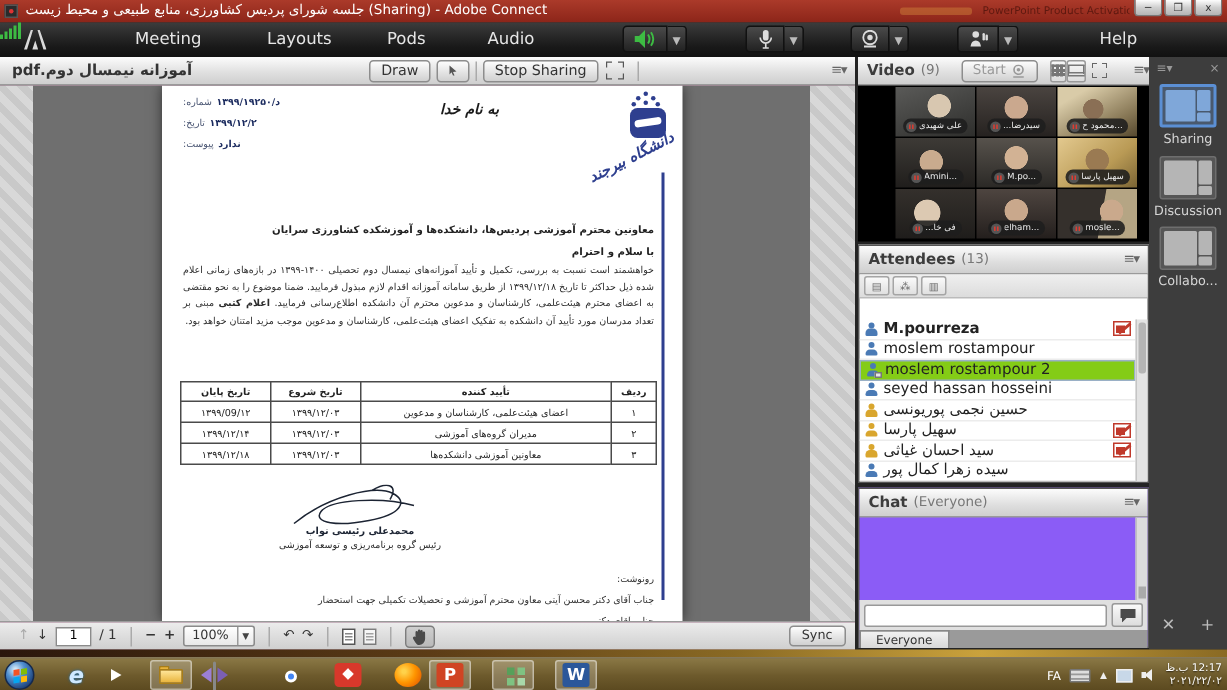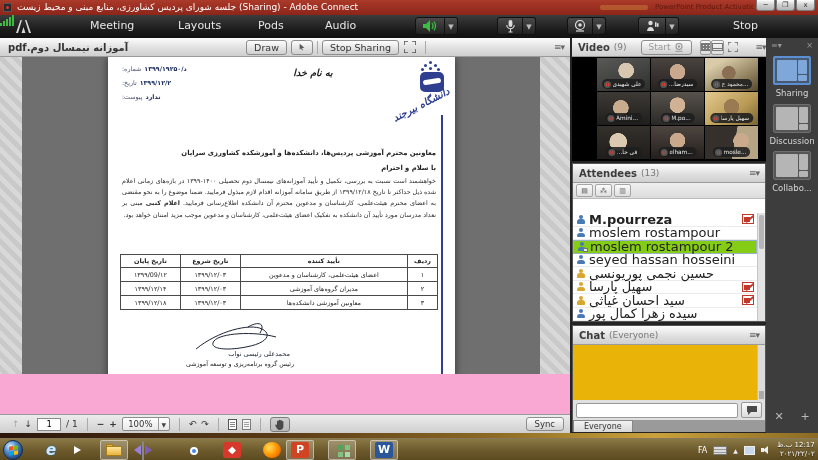--- a/index.html
+++ b/index.html
@@ -39,21 +39,21 @@
     color:#3c3c3c;font-size:10px;display:flex;align-items:center}
   .pod-menu{margin-left:auto;color:#666;font-size:9px;padding:0 6px;letter-spacing:-1px}
   .hsep{width:1px;height:13px;background:#aaa;margin:0 4px}
   .toolbtn{height:15px;background:linear-gradient(#fdfdfd,#e2e2e2 60%,#d0d0d0);
     border:1px solid #8d8d8d;border-radius:3px;font-size:9.5px;color:#333;
     display:inline-flex;align-items:center;justify-content:center;padding:0 7px}
 
   
   .sharepod{left:0;top:38px;width:570px;height:395px;background:#f9a8d4}
   .share-title{direction:rtl;text-align:left;padding-left:8px;font-weight:bold;color:#333;white-space:nowrap}
-  .doc-area{left:0;top:19px;width:570px;height:317px;background:#6f6f6f;overflow:hidden}
+  .doc-area{left:0;top:19px;width:570px;height:357px;background:#6f6f6f;overflow:hidden}
   .stripe{top:0;height:357px;background:repeating-linear-gradient(45deg,#c9c9c9 0 5px,#d8d8d8 5px 10px)}
   .page{left:108px;top:0;width:347px;height:357px;background:#fff;box-shadow:0 0 8px rgba(0,0,0,.55);
     color:#333;direction:rtl}
   .page .ltr{direction:ltr}
   .bism{left:165px;top:10px;width:80px;text-align:center;
     font-family:"DejaVu Serif","Liberation Serif",serif;font-style:italic;font-weight:bold;
     font-size:9.5px;color:#1b1b1b}
   .numrow{left:14px;width:96px;display:flex;flex-direction:row-reverse;justify-content:flex-start;gap:3px;font-size:6.3px}
   .numrow .lbl{color:#44506e}
   .numrow .val{color:#1a2a5e;font-weight:bold;direction:ltr}
@@ -65,21 +65,21 @@
   .unitext{left:278px;top:42px;width:70px;text-align:center;transform:rotate(-27deg);
     font-size:10px;font-weight:bold;font-style:italic;color:#2e3f8f;
     font-family:"DejaVu Serif","Liberation Serif",serif}
   .blueline{left:333px;top:58px;width:2px;height:285px;background:#2e3f8f}
   .doc-line{text-align:right;font-size:6.8px;color:#222}
   .doc-body{left:14px;top:118px;width:314px;text-align:justify;font-size:6.35px;line-height:11.2px;color:#2c2c2c}
   .doc-table{left:12px;top:197px;width:318px;border-collapse:collapse;font-size:6.4px;color:#222}
   .doc-table td,.doc-table th{border:1px solid #4a4a4a;text-align:center;height:14px;padding:0 2px}
   .doc-table th{font-weight:bold;height:13px;background:#fff}
   .sig-svg{left:80px;top:266px}
-  .sig-name{left:82px;top:293px;width:100px;text-align:right;font-size:6.5px;font-weight:normal;color:#1c2433}
+  .sig-name{left:82px;top:293px;width:100px;text-align:center;font-size:6.5px;font-weight:bold;color:#1c2433}
   .sig-title{left:70px;top:303px;width:124px;text-align:center;font-size:6.3px;color:#222}
   .cc{text-align:right;font-size:6.3px;color:#2c2c2c}
 
   .pdfbar{left:0;top:376px;width:570px;height:19px;background:linear-gradient(#ececec,#cfcfcf);
     border-top:1px solid #9a9a9a;display:flex;align-items:center;gap:5px;padding:0 6px 0 12px;font-size:9px;color:#333}
   .pageinput{width:24px;height:13px;border:1px solid #8b8b8b;background:#fff;font-size:8.5px;text-align:center;font-family:inherit}
   .zoombox{width:48px;height:14px;border:1px solid #8b8b8b;background:linear-gradient(#fff,#e8e8e8);
     border-radius:2px;font-size:8.5px;display:flex;align-items:center}
   .zoombox span{flex:1;text-align:center}
   .zoombox i{width:11px;height:100%;border-left:1px solid #9a9a9a;font-style:normal;font-size:6px;
@@ -118,34 +118,34 @@
   .gb-strip{width:11px;height:8px;border:1px solid #777;border-bottom:3px double #777}
 
   .attpod{left:572px;top:163px;width:194px;height:159px;background:#fff;border:1px solid #555}
   .att-toolbar{left:0;top:19px;width:192px;height:16px;background:linear-gradient(#efefef,#dcdcdc);
     border-bottom:1px solid #bbb;display:flex;align-items:center;gap:2px;padding:0 3px}
   .att-tbtn{width:17px;height:13px;border:1px solid #a5a5a5;border-radius:2px;
     background:linear-gradient(#fafafa,#e0e0e0);display:flex;align-items:center;justify-content:center;color:#666;font-size:7px}
   .phone-row{left:0;top:35px;width:192px;height:14px;background:#f4f4f4;border-bottom:1px solid #ddd;
     display:flex;align-items:center;gap:4px;padding:0 4px;font-size:7.2px;color:#222}
   .att-list{left:0;top:49px;width:184px;height:108px;overflow:hidden}
-  .att-row{height:13.5px;display:flex;align-items:center;gap:4px;padding:0 3px;border-bottom:1px solid #ececec;font-size:13px;color:#222}
+  .att-row{height:13.5px;display:flex;align-items:center;gap:4px;padding:0 3px;border-bottom:1px solid #ececec;font-size:10px;color:#222}
   .att-row.sel{border:1px solid #9ab0c6;background:#84cc16}
   .avatar{width:9px;height:9px;position:relative;flex:none}
   .avatar i{position:absolute;left:2.5px;top:0;width:4px;height:4px;border-radius:50%;background:#4a7ab5}
   .avatar b{position:absolute;left:0.5px;top:4.5px;width:8px;height:4.5px;border-radius:3px 3px 1px 1px;background:#4a7ab5}
   .avatar.y i,.avatar.y b{background:#d9a62e}
   .avatar .badge{position:absolute;right:-2px;bottom:-1px;width:5px;height:4px;background:#e8e8e8;border:1px solid #777}
   .camico{margin-left:auto;width:12px;height:10px;background:#fff;border:1px solid #c0392b;position:relative;flex:none}
   .camico i{position:absolute;left:1px;top:2px;width:6px;height:5px;background:#c0392b}
   .camico b{position:absolute;right:0px;top:0px;width:10px;height:1.5px;background:#c0392b;transform:rotate(-40deg);transform-origin:right top}
   .att-scroll{left:184px;top:49px;width:8px;height:108px;background:#e3e3e3;border-left:1px solid #c5c5c5}
   .att-scroll i{position:absolute;left:1px;top:2px;width:5px;height:34px;background:#b5b5b5;border-radius:2px}
 
-  .chatpod{left:572px;top:325px;width:194px;height:107px;background:#eab308;border:1px solid #555}
+  .chatpod{left:572px;top:325px;width:194px;height:107px;background:#8b5cf6;border:1px solid #555}
   .chat-msgs{left:0;top:19px;width:184px;height:55px;background:#ededed;padding:4px 6px 0 2px}
   .chat-line{direction:rtl;text-align:right;font-size:7px;color:#222;margin-bottom:6px;white-space:nowrap;overflow:hidden}
   .chat-line b{font-weight:bold}
   .chat-scroll{left:184px;top:19px;width:8px;height:55px;background:#dcdcdc;border-left:1px solid #c0c0c0}
   .chat-scroll i{position:absolute;left:1px;bottom:1px;width:5px;height:8px;background:#aaa}
   .chat-inputrow{left:0;top:74px;width:192px;height:20px;background:#e0e0e0;display:flex;align-items:center;gap:3px;padding:0 3px}
   .chat-field{flex:1;height:15px;border:1px solid #999;border-radius:2px;background:#fff;font-size:8px;font-family:inherit}
   .sendbtn{width:21px;height:16px;border:1px solid #999;border-radius:2px;
     background:linear-gradient(#fafafa,#dcdcdc);display:flex;align-items:center;justify-content:center}
   .chat-tabs{left:0;top:94px;width:192px;height:12px;background:#9a9a9a;display:flex}
@@ -208,21 +208,21 @@
 </style>
 </head>
 <body>
 
 <div class="screen">
 
   <div class="abs titlebar">
     <span class="abs tb-icon">
         <i></i>
       </span>
-    <span class="abs tb-title"><bdi dir="rtl">جلسه شورای پردیس کشاورزی، منابع مبنی و محیط زیست</bdi> <span>(Sharing) - Adobe Connect</span></span>
+    <span class="abs tb-title"><bdi dir="rtl">جلسه شورای پردیس کشاورزی، منابع طبیعی و محیط زیست</bdi> <span>(Sharing) - Adobe Connect</span></span>
     <span class="abs tb-smudge"></span>
     <span class="abs tb-ghost" style="left:655px;width:98px">PowerPoint Product Activation Failed</span>
     <span class="abs winbtn" style="left:756px">─</span>
     <span class="abs winbtn" style="left:776px">❐</span>
     <span class="abs winbtn" style="left:796px">x</span>
   </div>
 
   <div class="abs menubar">
     <span class="abs" style="left:16px;top:4px">
       <svg width="15" height="15" viewBox="0 0 14 14">
@@ -262,21 +262,21 @@
     <span class="abs mb-btn" style="left:638px;width:28px">
       <svg width="13" height="12" viewBox="0 0 13 12">
           <circle cx="4.5" cy="3" r="2.2" fill="#dcdcdc"></circle>
           <path d="M1 11 q0.5-4 3.5-4 t3.5 4 z" fill="#dcdcdc"></path>
           <rect x="9" y="2" width="1.6" height="5" rx="0.8" fill="#dcdcdc"></rect>
           <rect x="11" y="3" width="1.6" height="4" rx="0.8" fill="#dcdcdc"></rect>
         </svg>
     </span>
     <span class="abs mb-caret" style="left:666px">▼</span>
 
-    <span class="abs menuitem help">Stop</span>
+    <span class="abs menuitem help">Help</span>
     <span class="sigbars">
         <i style="height:3px"></i>
         <i style="height:5px"></i>
         <i style="height:7px"></i>
         <i style="height:9px"></i>
         <i style="height:11px"></i>
       </span>
   </div>
 
   <div class="abs sharepod">

